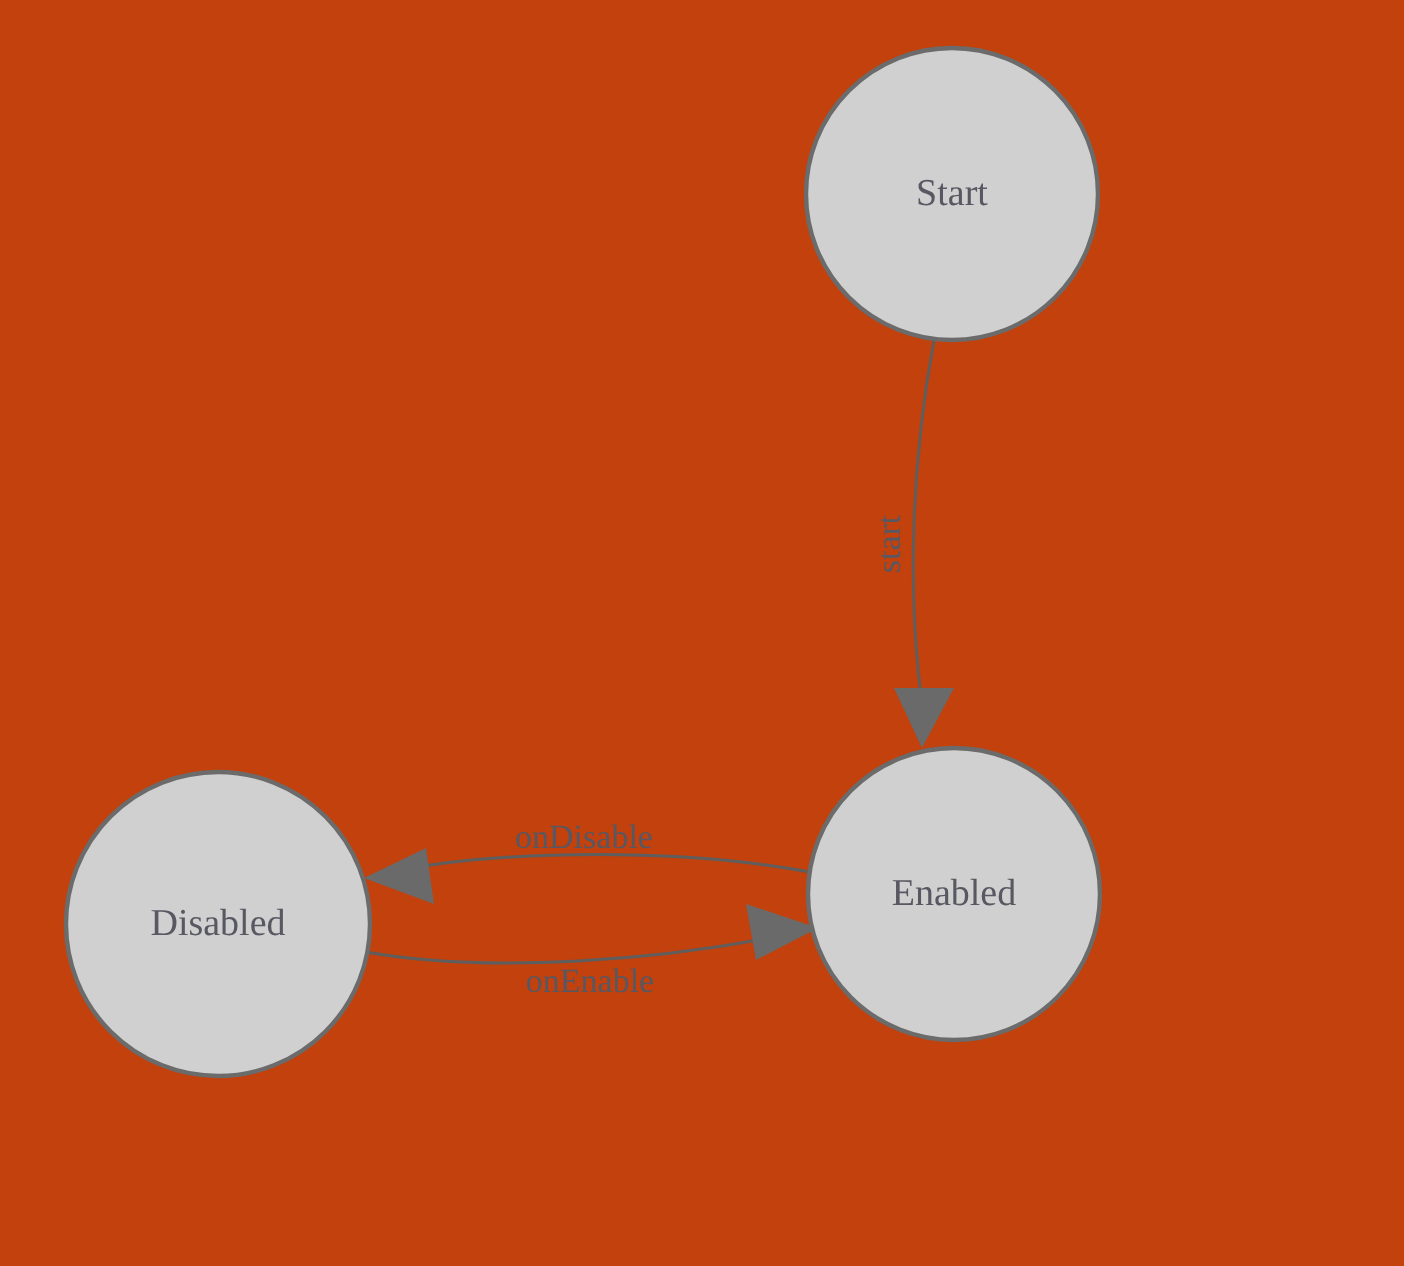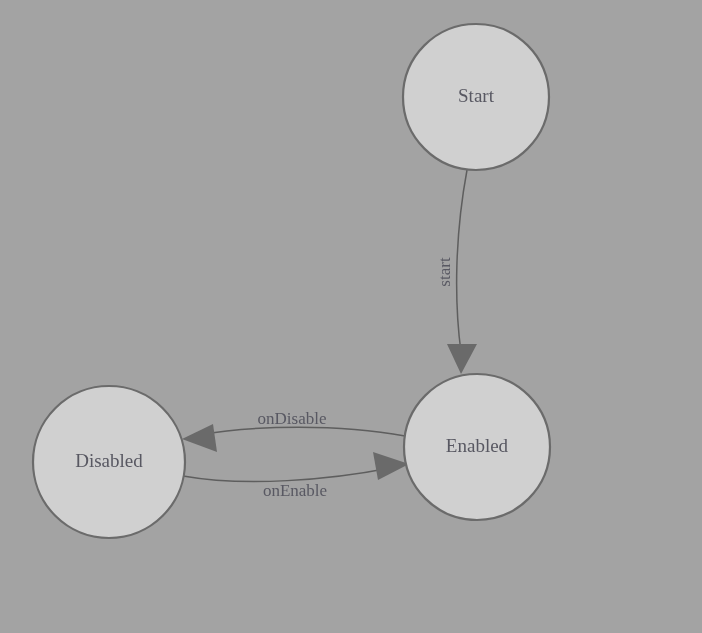--- a/index.html
+++ b/index.html
@@ -11,21 +11,21 @@
   body {
     width: 702px;
     height: 633px;
     overflow: hidden;
     font-family: "Liberation Serif", "DejaVu Serif", serif;
   }
   #diagram-canvas {
     position: relative;
     width: 702px;
     height: 633px;
-    background: #a3a3a3;
+    background: #c2410c;
   }
   svg#state-machine-svg {
     display: block;
     width: 702px;
     height: 633px;
   }
   .node-circle {
     fill: #d0d0d0;
     stroke: #6b6b6b;
     stroke-width: 2.2;

